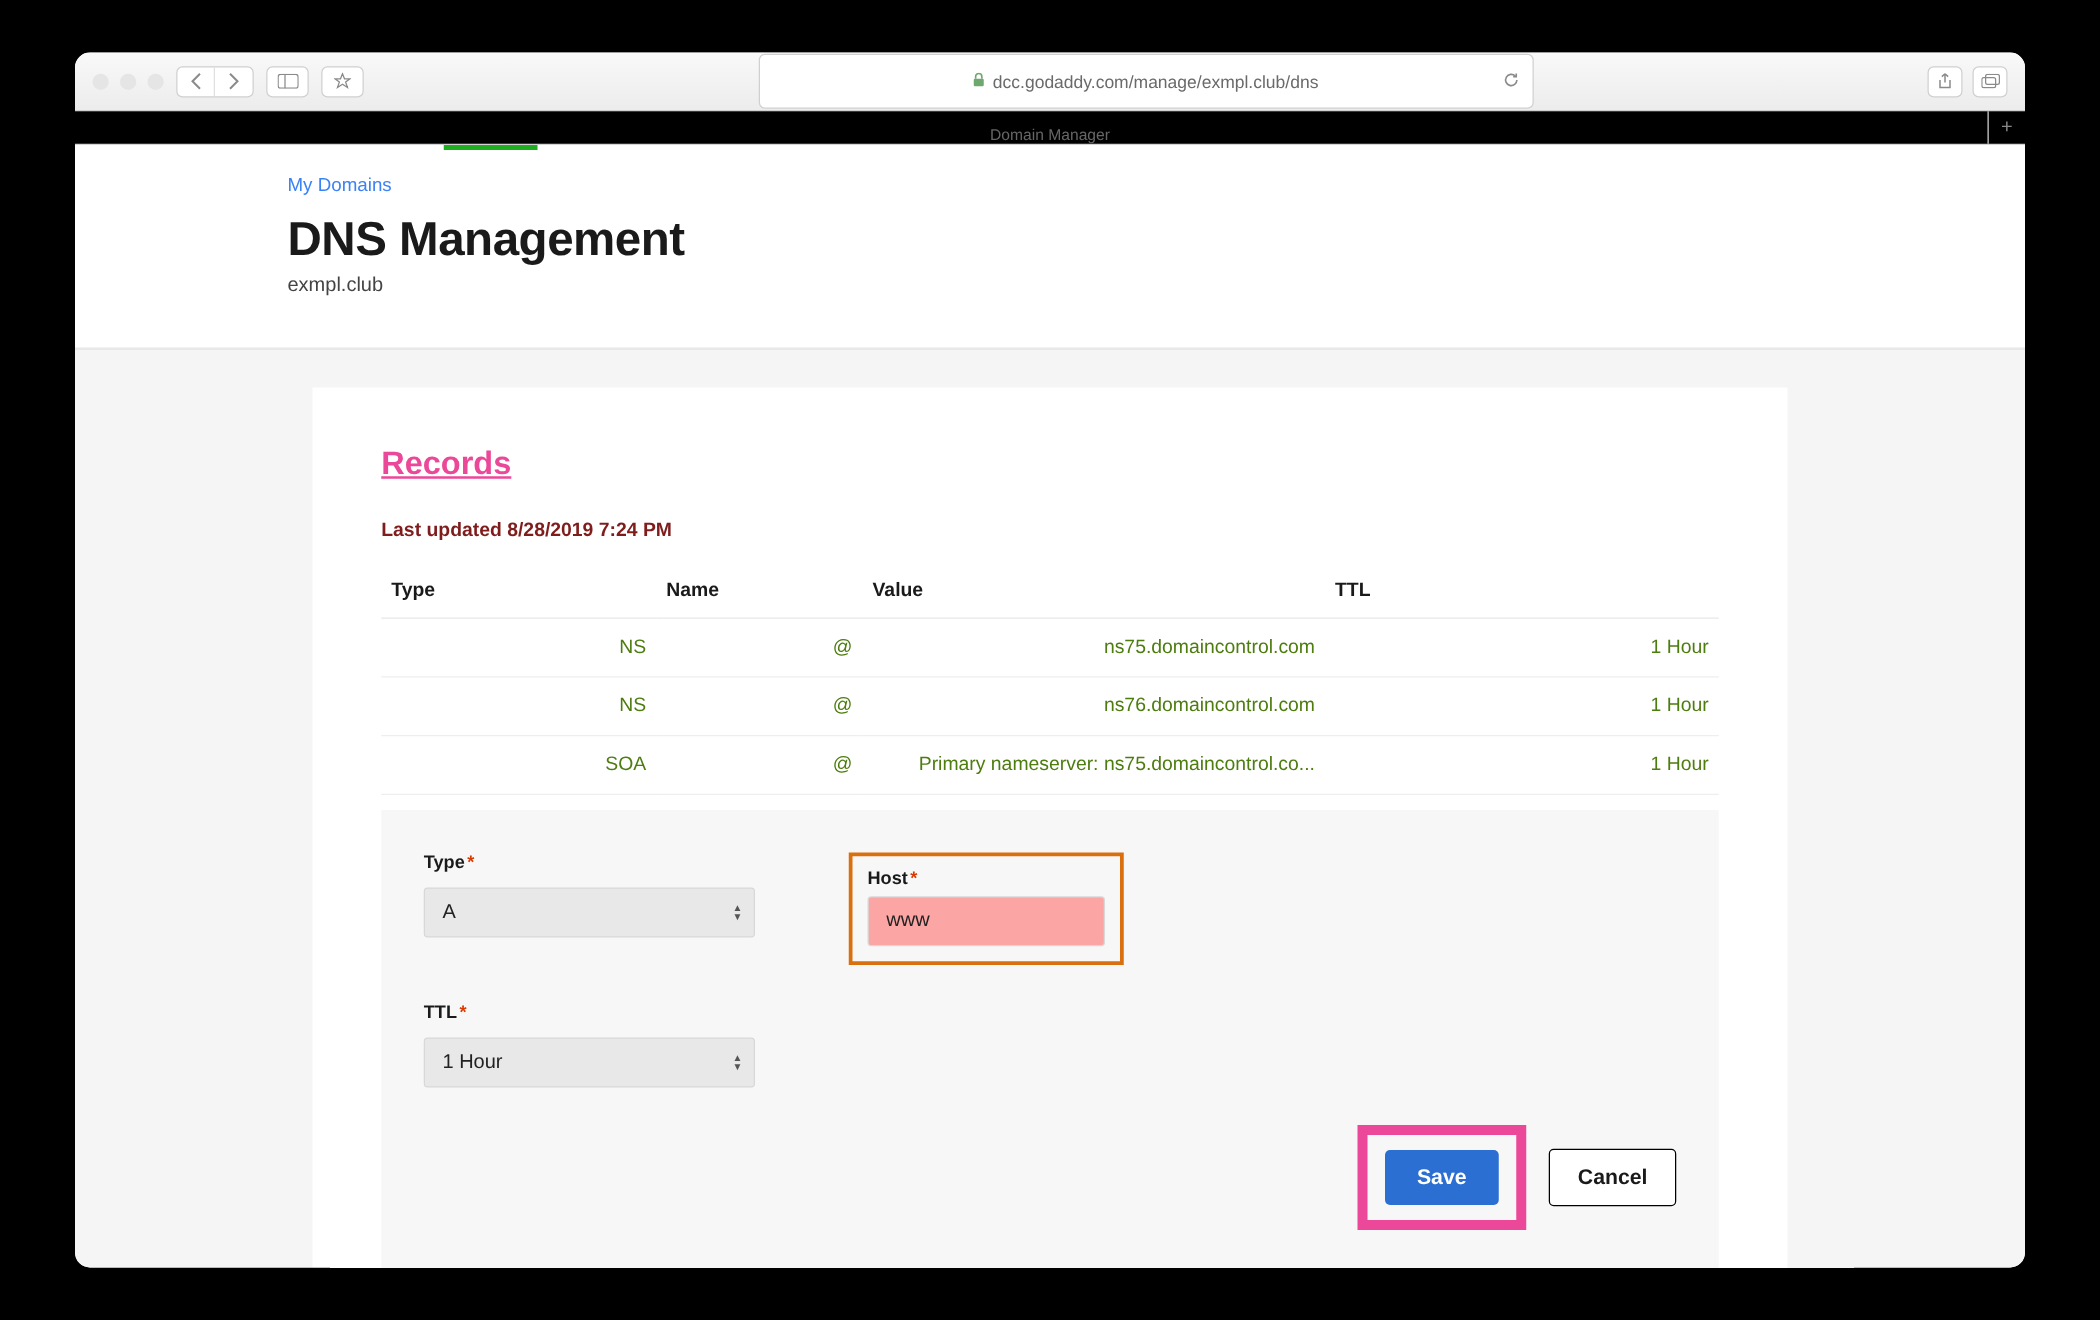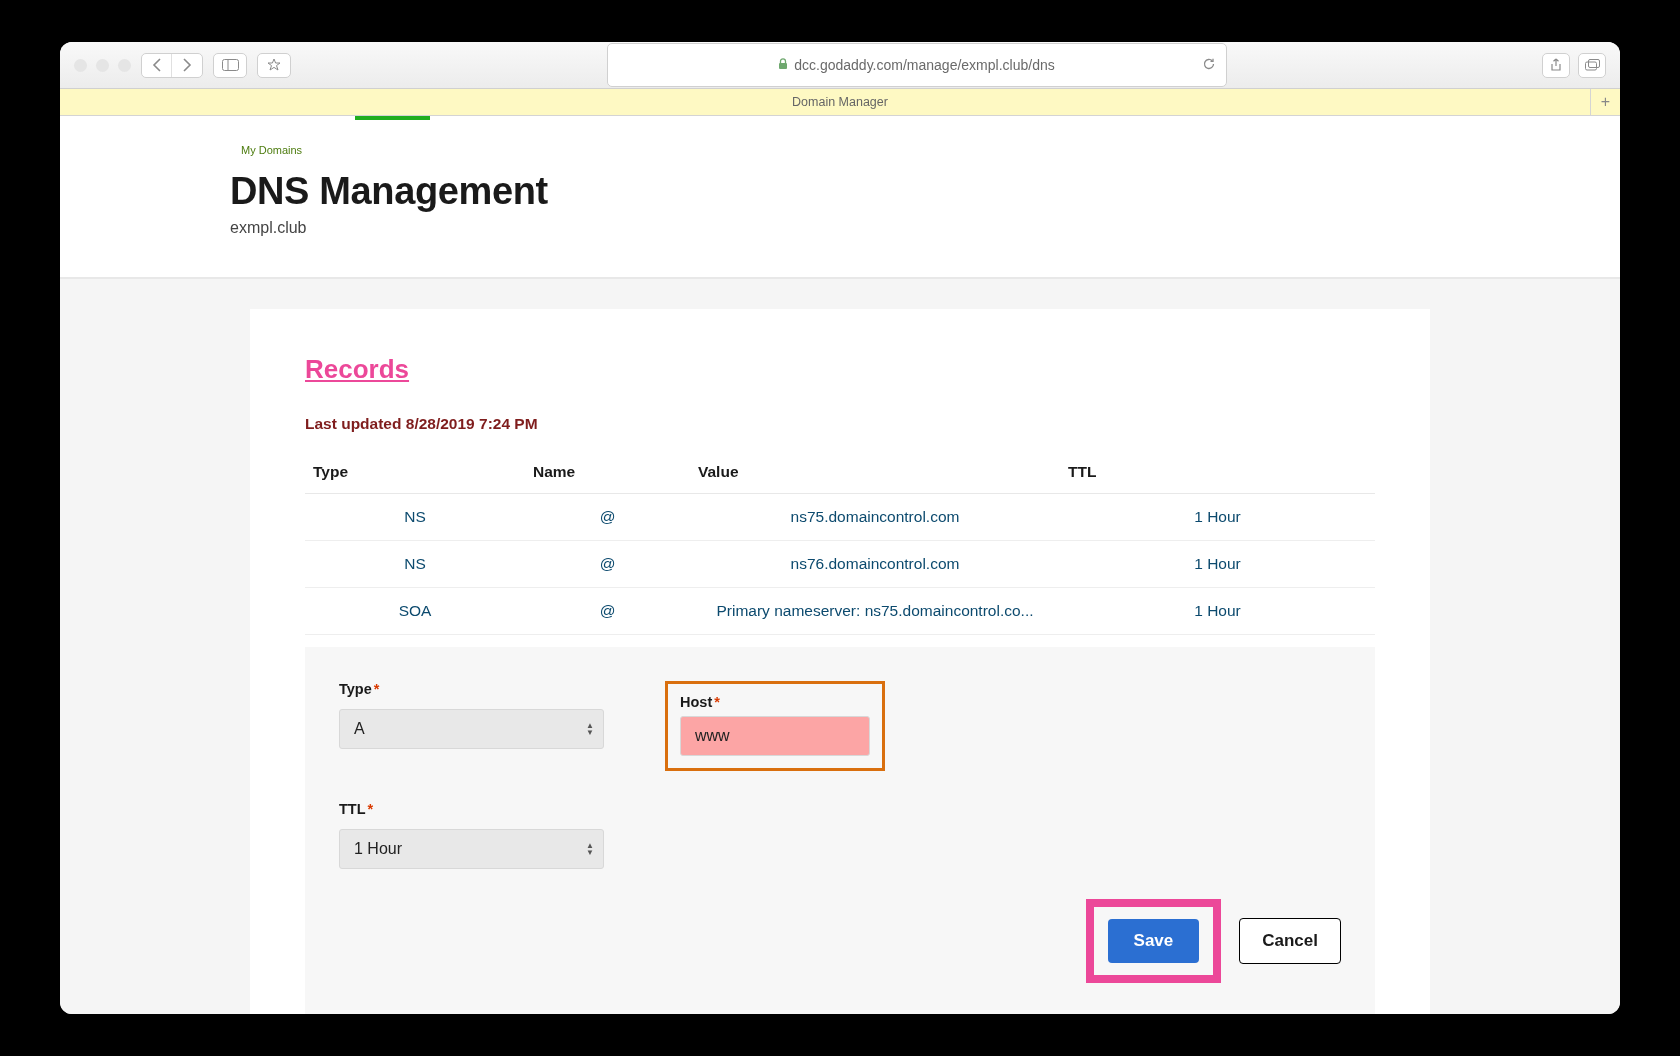--- a/index.html
+++ b/index.html
@@ -87,24 +87,24 @@
   height: 25px;
   width: 28px;
   display: flex;
   align-items: center;
   justify-content: center;
   color: #8a8a8a;
   font-size: 14px;
 }
 .tab-bar {
   height: 27px;
-  background: #fef9c3;
+  background: #000000;
   border-bottom: 1px solid #d4d4d4;
   display: flex;
-  align-items: center;
+  align-items: flex-end;
   justify-content: center;
   font-size: 12.5px;
   color: #666;
   position: relative;
 }
 .new-tab {
   position: absolute;
   right: 0;
   top: 0;
   width: 30px;
@@ -133,26 +133,25 @@
   top: 0;
   left: 295px;
   width: 75px;
   height: 4px;
   background: #1fae1f;
 }
 .header-inner {
   margin: 24px 0 0 170px;
 }
 .breadcrumb {
-  color: #4d7c0f;
-  font-size: 11px;
+  color: #3b82f6;
+  font-size: 15px;
   font-weight: 500;
   margin-bottom: 14px;
   display: inline-block;
-  margin-left: 11px;
 }
 .page-title {
   font-size: 38px;
   font-weight: 700;
   color: #1a1a1a;
   letter-spacing: -0.01em;
   margin-bottom: 6px;
 }
 .domain-name {
   font-size: 16px;
@@ -186,38 +185,38 @@
 .records-table { width: 100%; border-collapse: collapse; }
 .records-table th {
   text-align: left;
   font-weight: 700;
   font-size: 15.5px;
   color: #1a1a1a;
   padding: 10px 8px 12px 8px;
   border-bottom: 1px solid #e8e8e8;
 }
 .records-table td {
-  text-align: center;
+  text-align: right;
   font-size: 15.5px;
-  color: #0c4a6e;
+  color: #4d7c0f;
   padding: 14px 8px;
   border-bottom: 1px solid #eee;
 }
 .col-type { width: 220px; }
 .col-name { width: 165px; }
 .col-value { width: 370px; }
 .col-ttl { }
 .form-panel {
   margin-top: 12px;
   background: #f7f7f7;
   padding: 34px 34px 42px 34px;
 }
 .form-row {
   display: flex;
-  gap: 44px;
+  gap: 58px;
   margin-bottom: 30px;
 }
 .form-group { display: flex; flex-direction: column; }
 .form-label {
   font-size: 14.5px;
   font-weight: 700;
   color: #1a1a1a;
   margin-bottom: 8px;
   height: 20px;
 }

